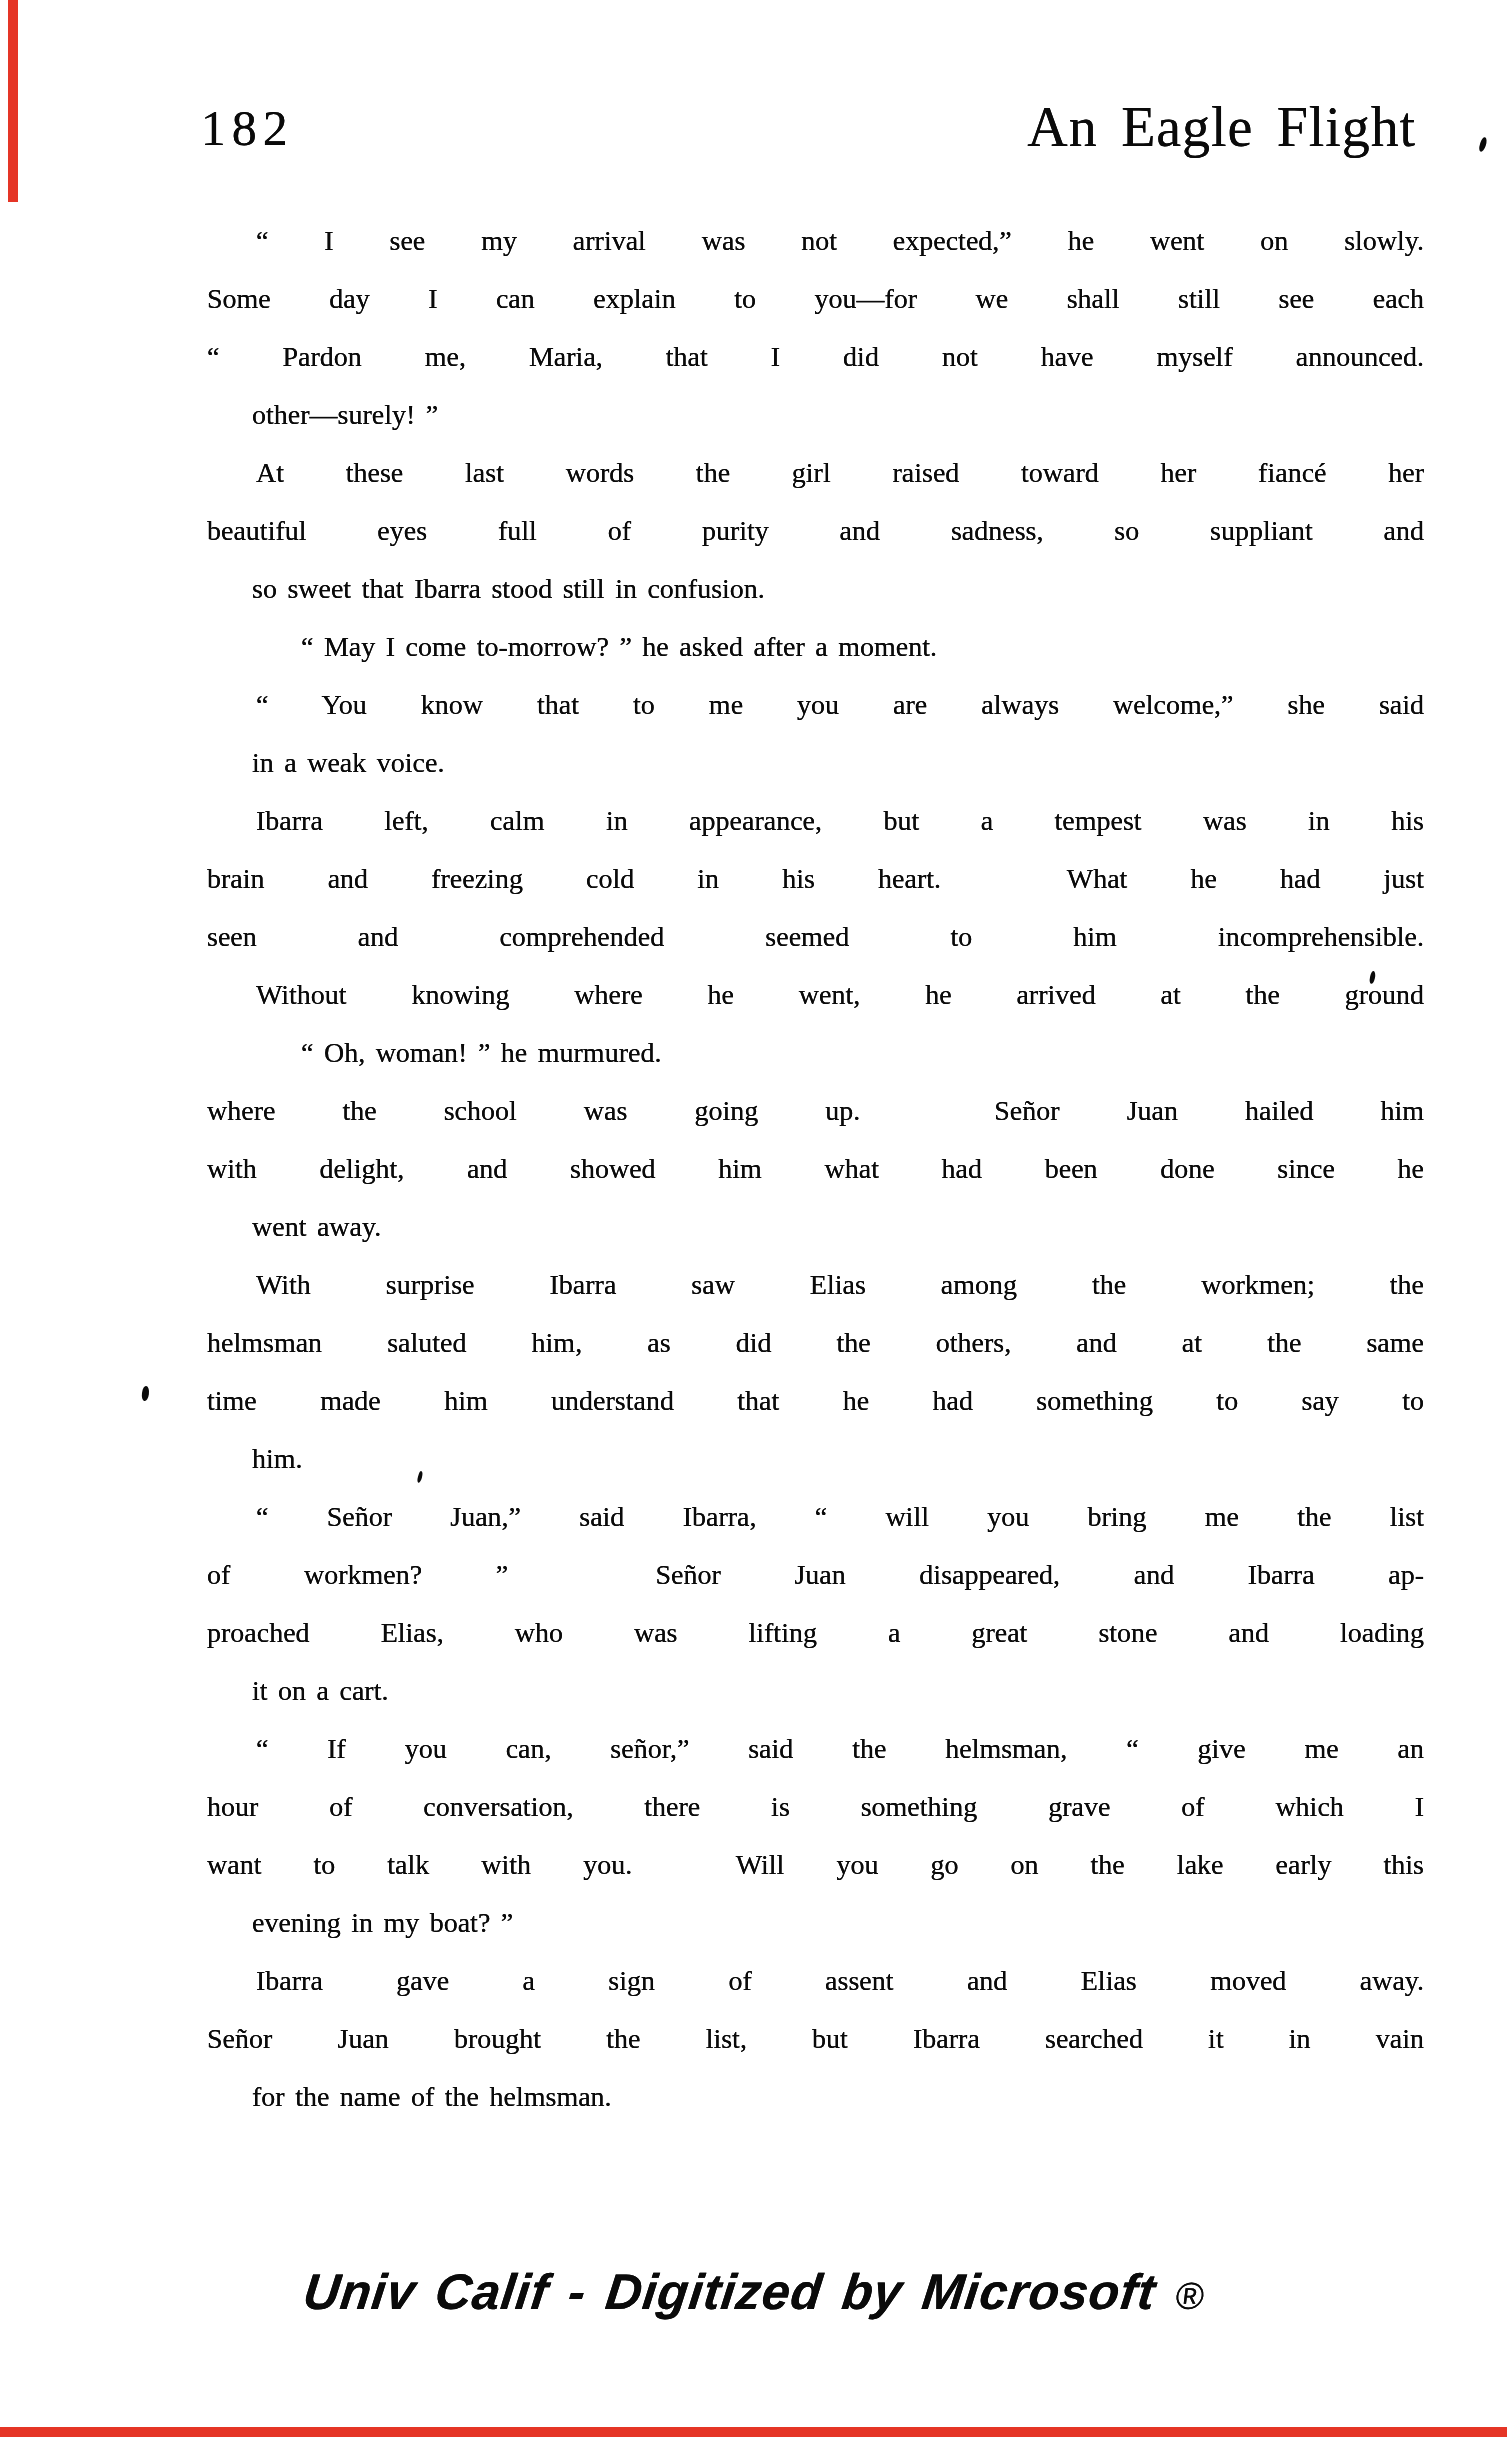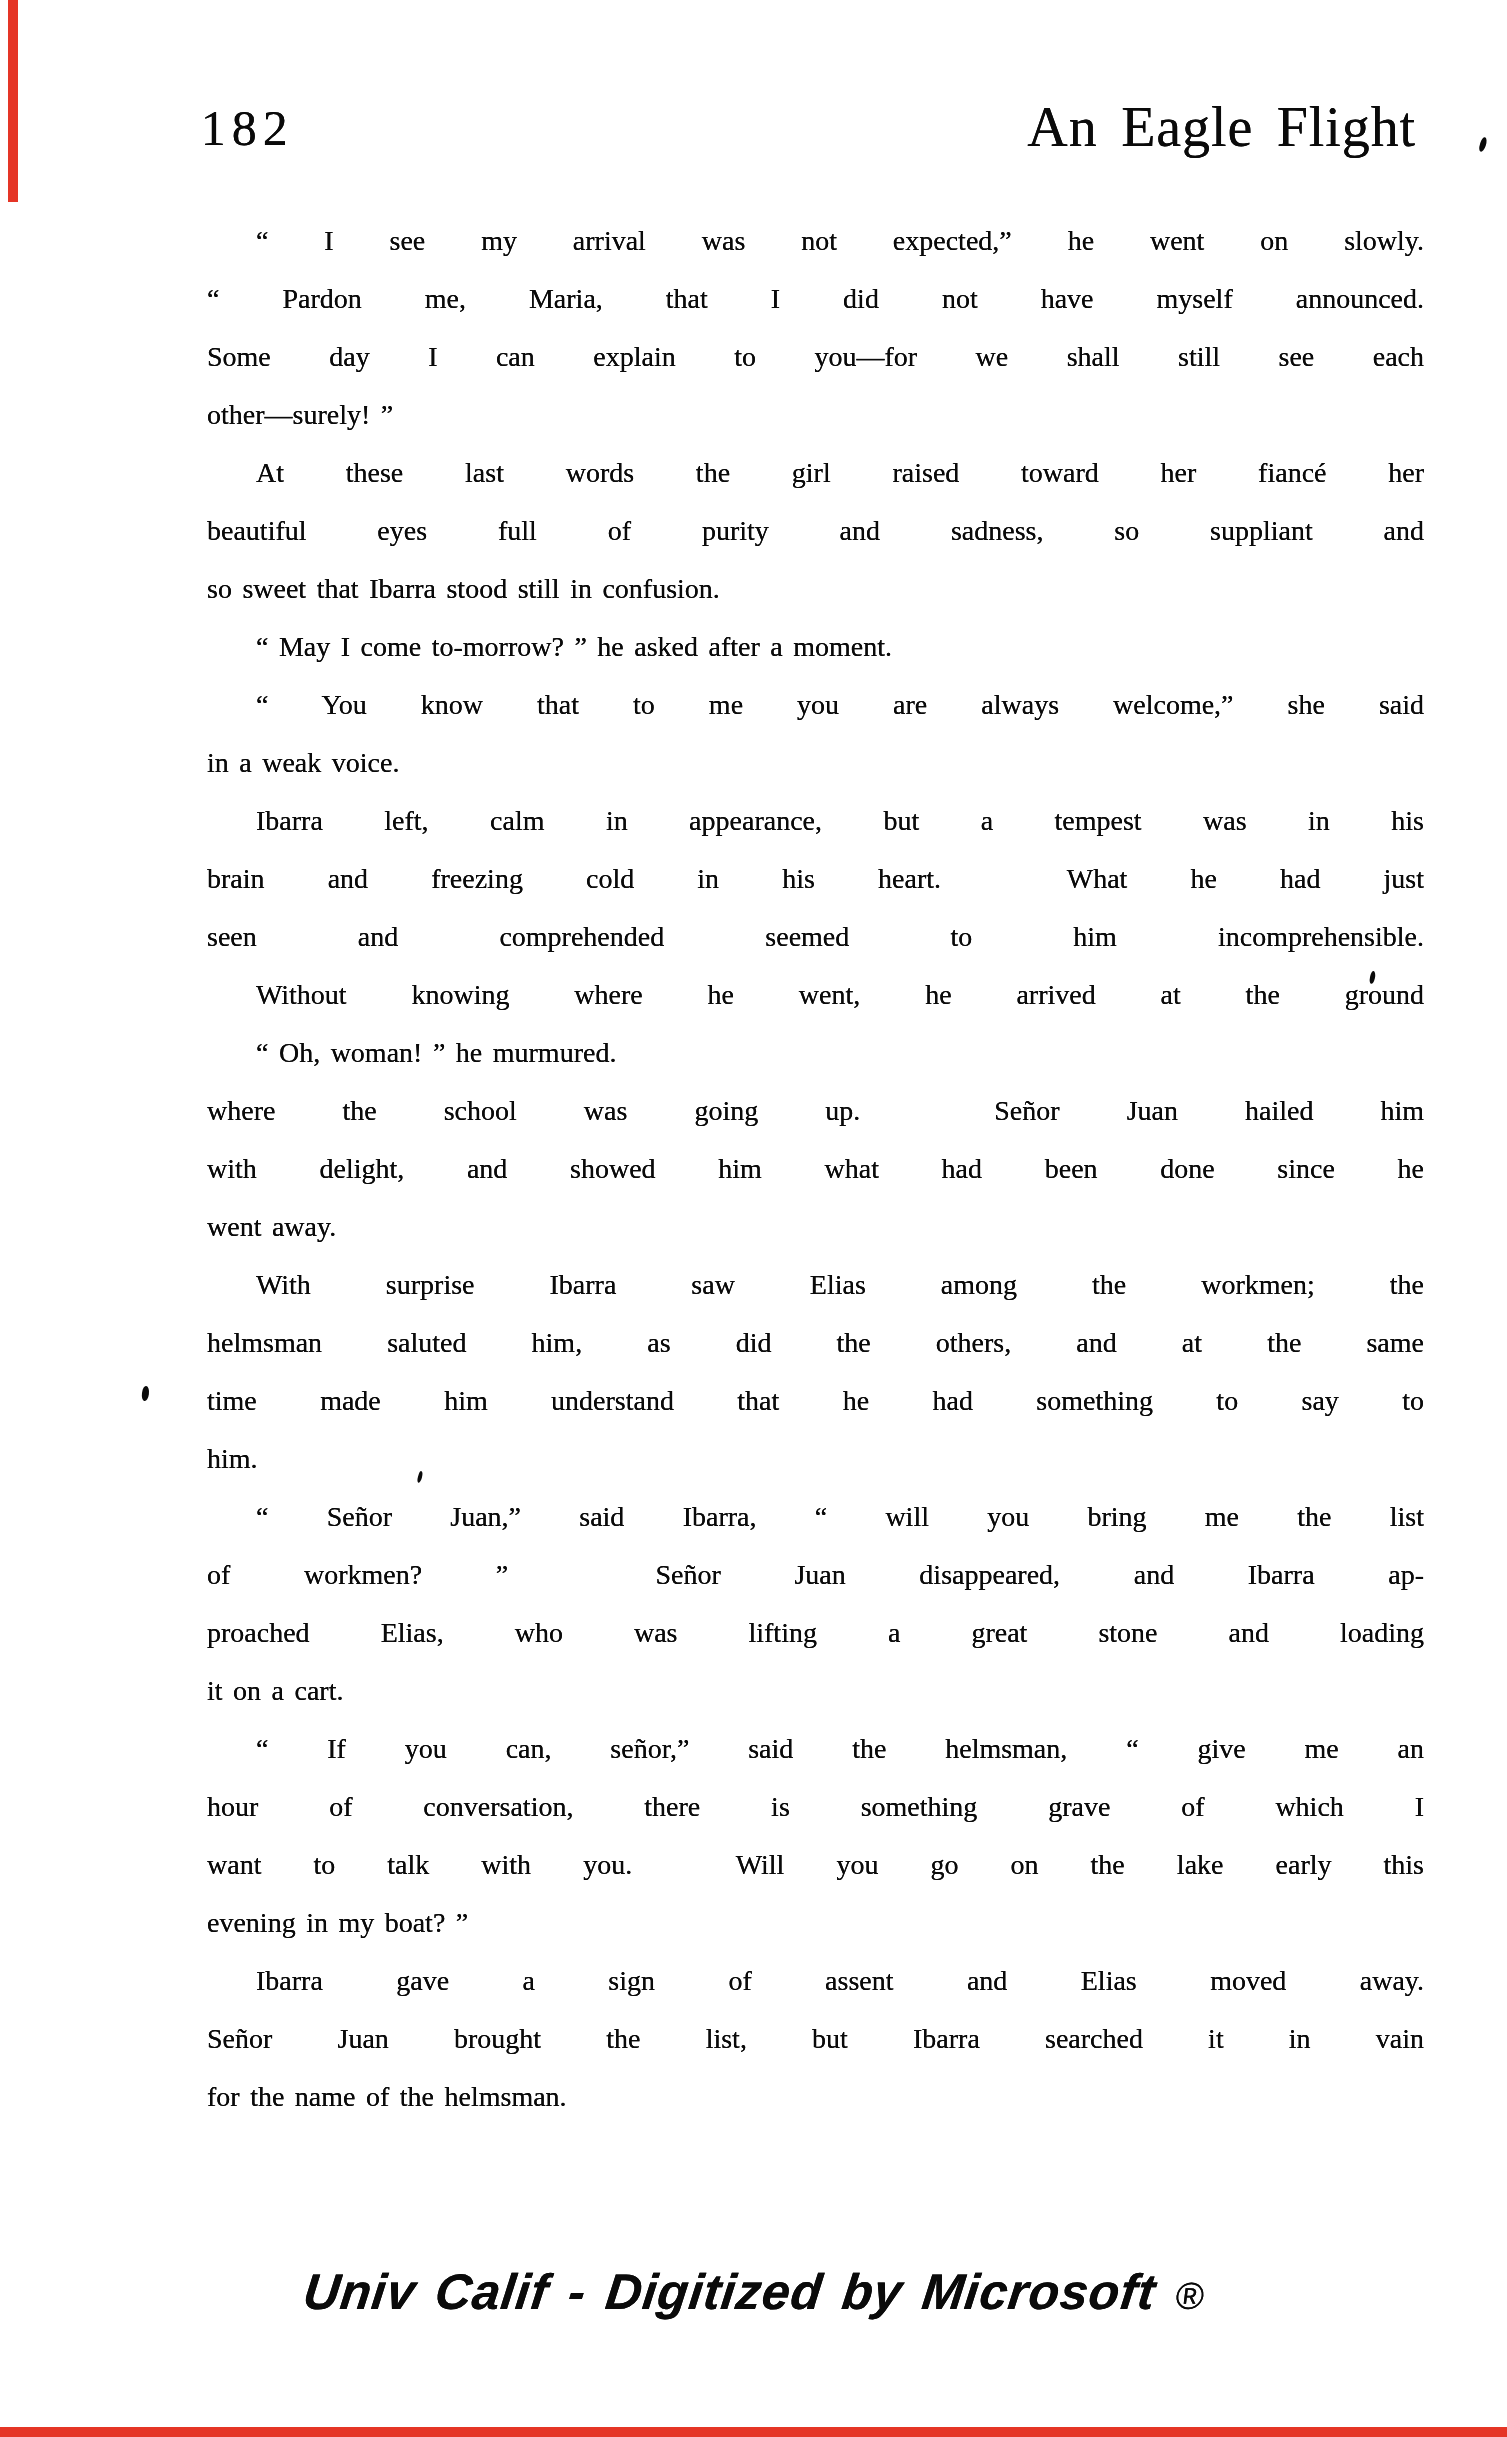--- a/index.html
+++ b/index.html
@@ -42,20 +42,21 @@
     word-spacing:3.5px;
   }
   .line{
     text-align:justify;
     text-align-last:justify;
     white-space:normal;
   }
   .line.last{
     text-align:left;
     text-align-last:left;
+    margin-left:45px;
   }
   .line.indent{
     text-indent:49px;
   }
   
   .footer{
     position:absolute;left:0;top:2264px;width:1507px;text-align:center;
     font-family:"Liberation Sans","DejaVu Sans",sans-serif;
     font-style:italic;font-weight:bold;
     font-size:50px;line-height:56px;letter-spacing:0.9px;word-spacing:5.2px;
@@ -81,22 +82,22 @@
   <span class="edge-left"></span>
   <span class="edge-bottom"></span>
 
   <div class="running-head">
     <span class="page-number">182</span>
     <span class="head-title">An Eagle Flight</span>
   </div>
 
   <div class="body-text">
       <div class="line indent">“ I see my arrival was not expected,” he went on slowly.</div>
+      <div class="line">Some day I can explain to you—for we shall still see each</div>
       <div class="line">“ Pardon me, Maria, that I did not have myself announced.</div>
-      <div class="line">Some day I can explain to you—for we shall still see each</div>
       <div class="line last">other—surely! ”</div>
       <div class="line indent">At these last words the girl raised toward her fiancé her</div>
       <div class="line">beautiful eyes full of purity and sadness, so suppliant and</div>
       <div class="line last">so sweet that Ibarra stood still in confusion.</div>
       <div class="line indent last">“ May I come to-morrow? ” he asked after a moment.</div>
       <div class="line indent">“ You know that to me you are always welcome,” she said</div>
       <div class="line last">in a weak voice.</div>
       <div class="line indent">Ibarra left, calm in appearance, but a tempest was in his</div>
       <div class="line">brain and freezing cold in his heart.&nbsp; What he had just</div>
       <div class="line">seen and comprehended seemed to him incomprehensible.</div>

